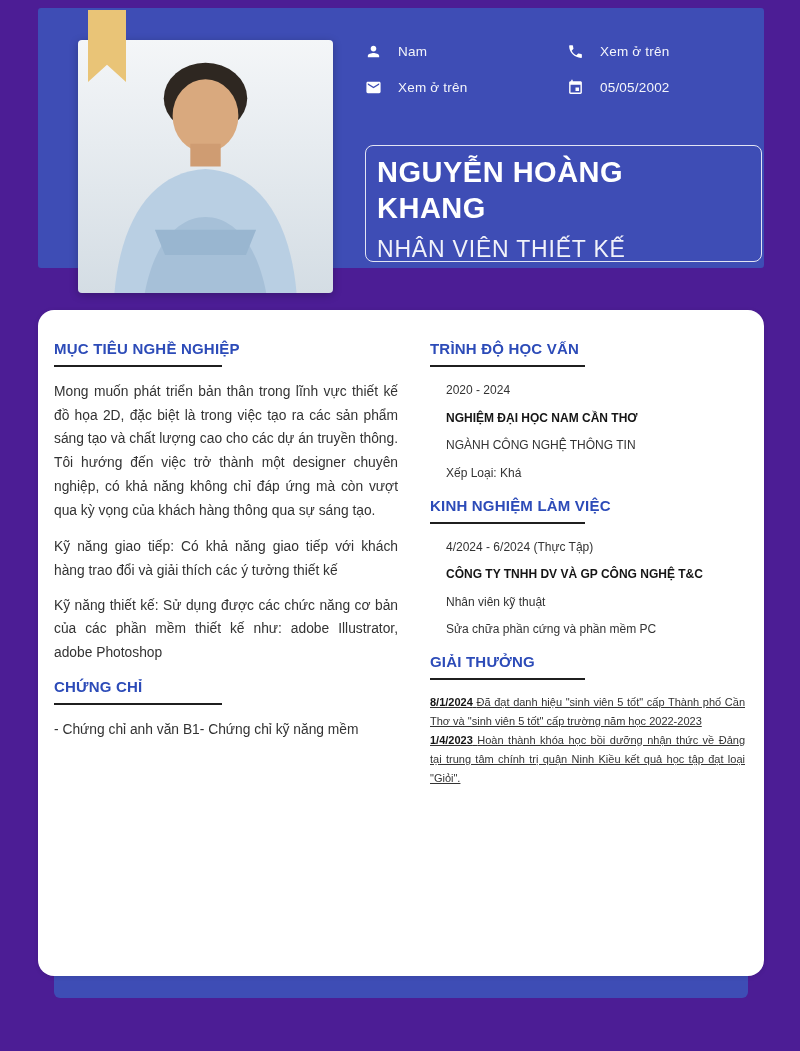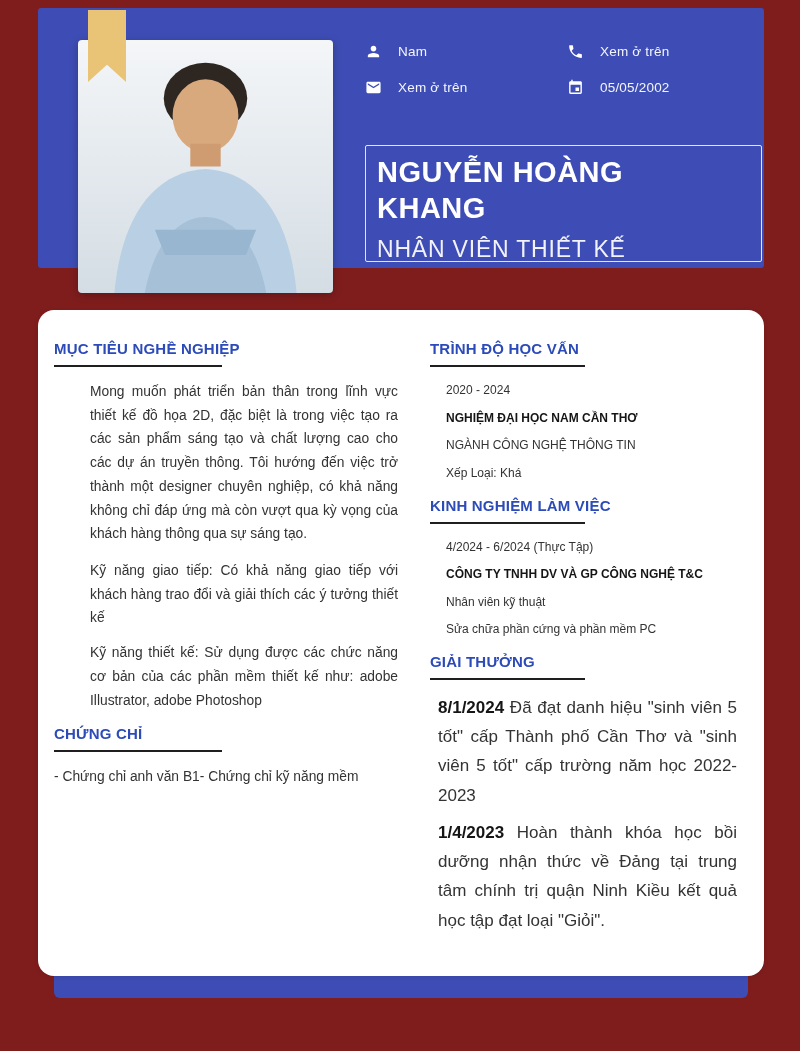--- a/index.html
+++ b/index.html
@@ -1,18 +1,18 @@
 <!DOCTYPE html>
 <html><head>
 <meta charset="utf-8">
 <style>
   * { margin:0; padding:0; box-sizing:border-box; }
   html,body { background:#ECEBE7; }
   body { font-family:"Liberation Sans","DejaVu Sans",sans-serif; }
-  .page { position:relative; width:800px; height:1051px; background:#7f1d1d; overflow:hidden; margin:0 auto; }
+  .page { position:relative; width:800px; height:1051px; background:#4c1d95; overflow:hidden; margin:0 auto; }
 
   
   .header-band { position:absolute; left:38px; top:8px; width:726px; height:260px;
                  background:#3E4DB5; border-radius:3px; z-index:0; }
   .footer-band { position:absolute; left:54px; top:960px; width:694px; height:38px;
                  background:#3E4DB5; border-radius:6px; z-index:0; }
 
   
   .photo { position:absolute; left:78px; top:40px; width:255px; height:253px; z-index:2;
            background:linear-gradient(180deg,#f4f6f8 0%,#d4dde4 100%);
@@ -26,21 +26,21 @@
   .contact { position:absolute; left:365px; top:40px; width:400px; z-index:2; color:#fff; }
   .c-row { display:flex; align-items:center; height:22px; margin-bottom:14px; }
   .c-field { display:flex; align-items:center; gap:16px; }
   .c-field.w1 { width:202px; }
   .c-icon { color:#fff; display:inline-flex; }
   .c-icon svg { width:17px; height:17px; display:block; fill:currentColor; }
   .c-label { font-size:13.5px; letter-spacing:.2px; color:#f4f5fb; }
 
   
   .name-box { position:absolute; left:365px; top:145px; width:397px; height:117px; z-index:2;
-              border:1px solid rgba(255,255,255,.85); border-radius:2px;
+              border:1px solid rgba(255,255,255,.85); border-radius:8px;
               padding:8px 12px 10px 11px; color:#fff; }
   .person-name { font-size:29px; font-weight:700; letter-spacing:.5px; line-height:1.25;
                  max-width:280px; }
   .job-title { margin-top:9px; font-size:23px; font-weight:400; letter-spacing:.8px;
                color:rgba(255,255,255,.93); }
 
   
   .card { position:absolute; left:38px; top:310px; width:726px; height:666px; z-index:1;
           background:#fff; border-radius:16px; box-shadow:0 1px 5px rgba(0,0,0,.10);
           padding:30px 19px 18px 16px; display:flex; gap:32px; overflow:hidden; }
@@ -49,24 +49,24 @@
 
   section { margin-bottom:13px; }
   h2.sec-h { color:#2C4BB8; font-size:15px; font-weight:700; letter-spacing:.2px;
              margin:0 0 13px 0; }
   h2.sec-h::after { content:""; display:block; margin-top:8px;
                     border-bottom:2px solid #1f1f1f; }
   .col-left  h2.sec-h::after { width:168px; }
   .col-right h2.sec-h::after { width:155px; }
 
   p.body { font-size:13.8px; line-height:1.72; color:#333; margin:0 0 11px 0; }
-  p.just { text-align:justify;margin-left:36px; }
+  p.just { text-align:justify; }
   p.line { font-size:12px; line-height:1.72; color:#333; margin:0 0 7px 16px; }
   p.bold-line { font-weight:700; color:#151515; }
-  p.award { font-size:17px; line-height:1.72; color:#333; margin:8px; text-align:justify; }
+  p.award { font-size:11px; line-height:1.72; color:#333; margin:0; text-align:justify;text-decoration:underline; }
   p.award strong { color:#151515; }
 </style>
 </head>
 <body>
 
 <div class="page">
 
   <div class="header-band"></div>
   <div class="footer-band"></div>
 

